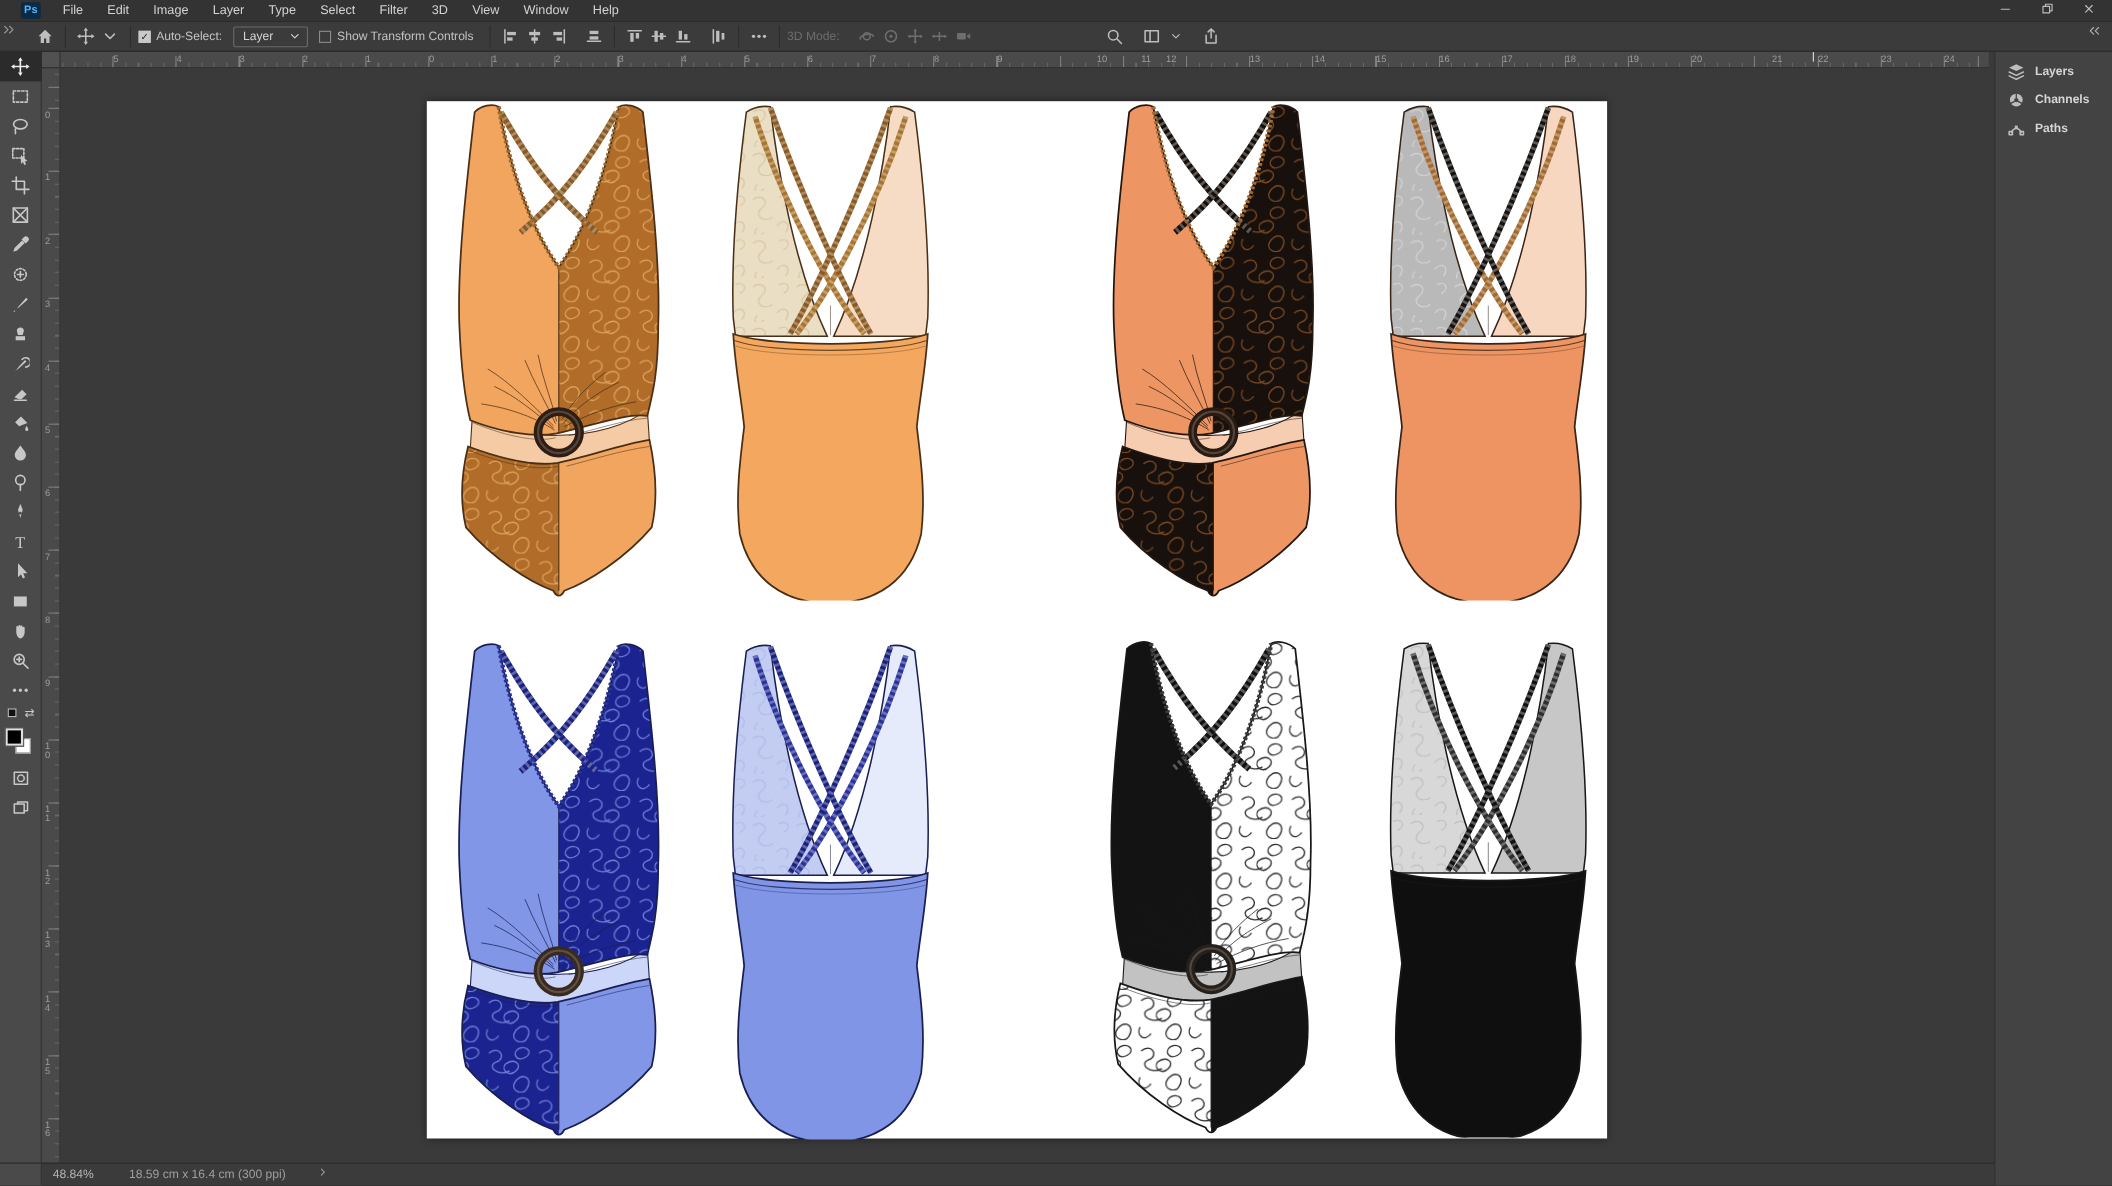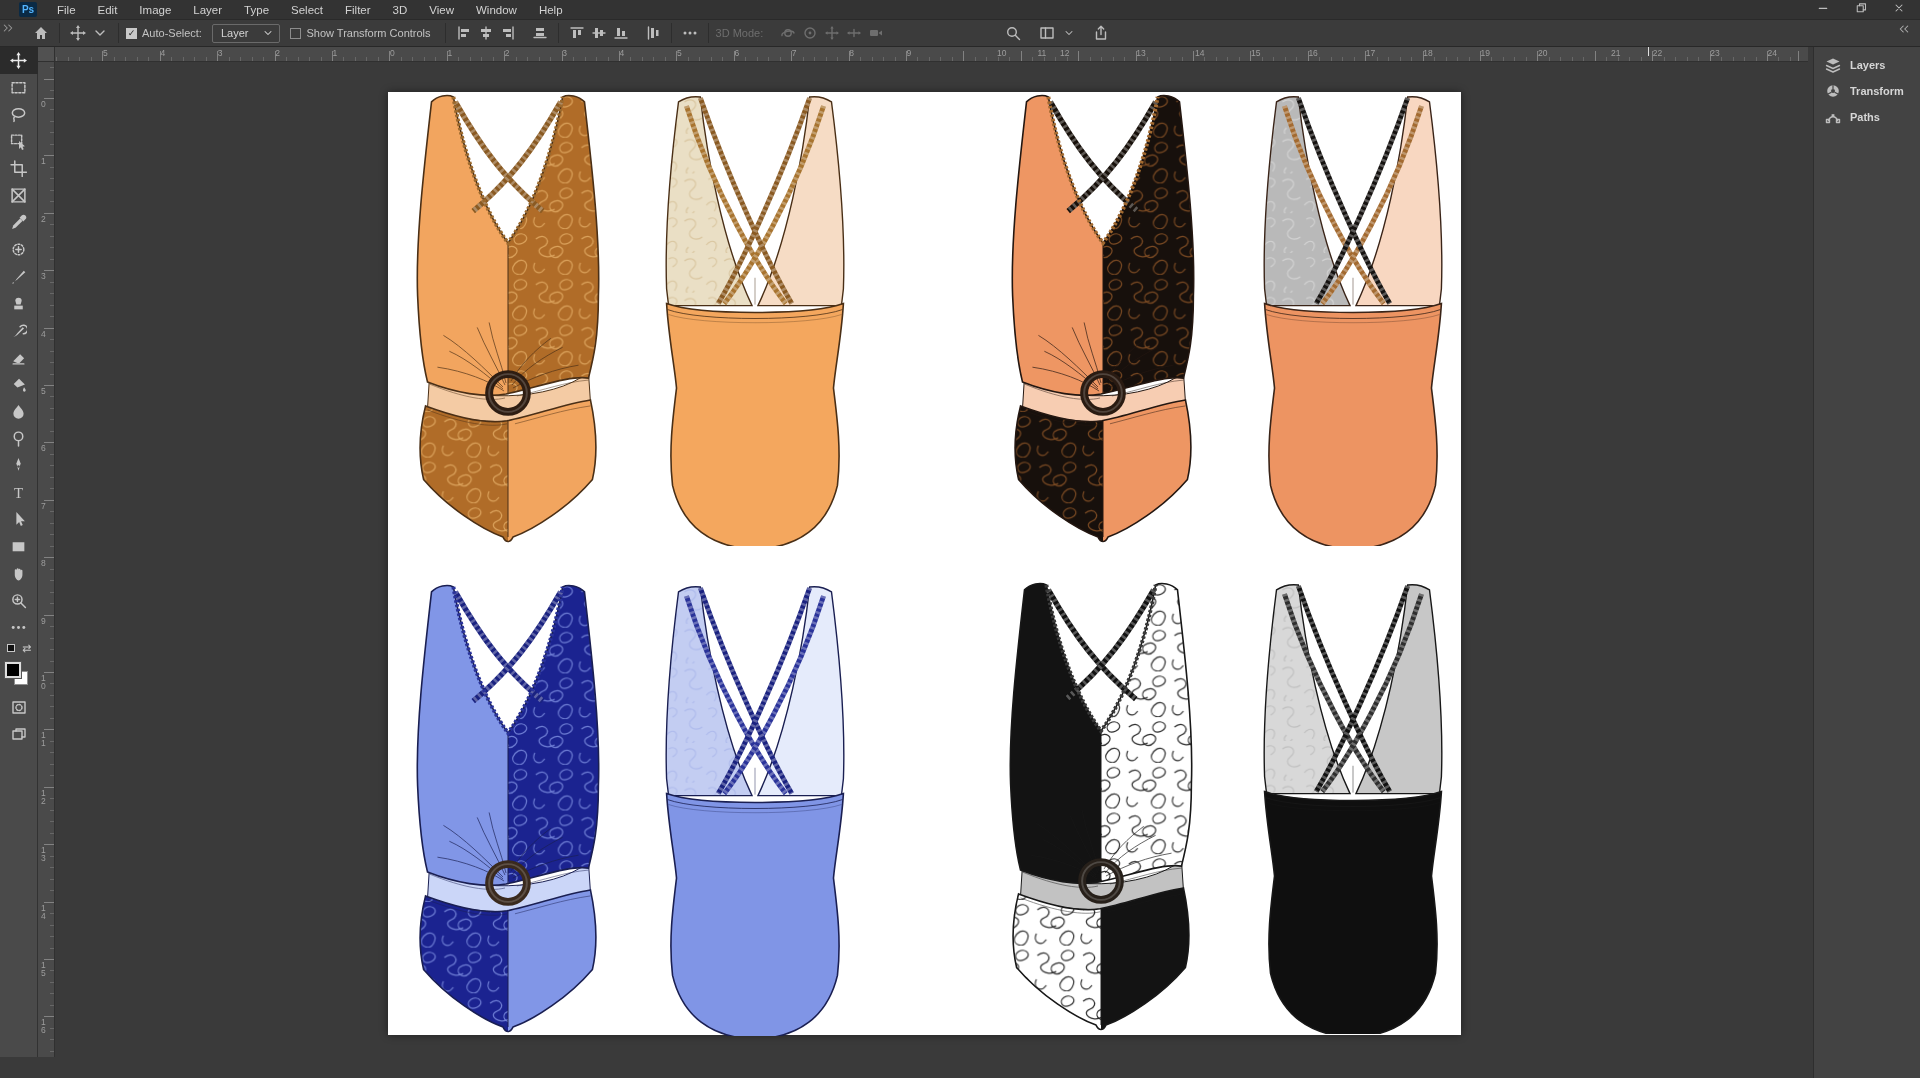--- a/index.html
+++ b/index.html
@@ -909,30 +909,42 @@
           <span>Layers</span>
         </div>
         <div class="dock-item">
           <span class="icon16">
             <svg viewBox="0 0 16 16">
               <circle cx="8" cy="8" r="5.8" fill="currentColor"></circle>
               <circle cx="8" cy="8" r="2" fill="#434343"></circle>
               <path d="M8 2.2v3.8M3 11l3.4-1.8M13 11l-3.4-1.8" stroke="#434343" stroke-width="1.2" fill="none"></path>
             </svg>
           </span>
-          <span>Transform</span>
+          <span>Channels</span>
         </div>
         <div class="dock-item">
           <span class="icon16">
             <svg viewBox="0 0 16 16">
               <path d="M3.5 11.5c2-5 7-5 9 0" class="s"></path>
               <rect x="1.5" y="10.5" width="3" height="3" class="s"></rect>
               <rect x="11.5" y="10.5" width="3" height="3" class="s"></rect>
               <rect x="6.6" y="5.2" width="2.8" height="2.8" fill="currentColor"></rect>
             </svg>
           </span>
           <span>Paths</span>
         </div>
       </div>
   </div>
 
+  <div class="statusbar">
+    <div class="status-tool-seg"></div>
+    <span class="status-zoom">48.84%</span>
+    <span class="status-size">18.59 cm x 16.4 cm (300 ppi)</span>
+    <span class="status-chev">
+        <span class="icon16">
+          <svg viewBox="0 0 16 16">
+            <path d="M6 4l4 4-4 4" class="s"></path>
+          </svg>
+        </span>
+      </span>
+  </div>
 
 </div>
 
 </body></html>

